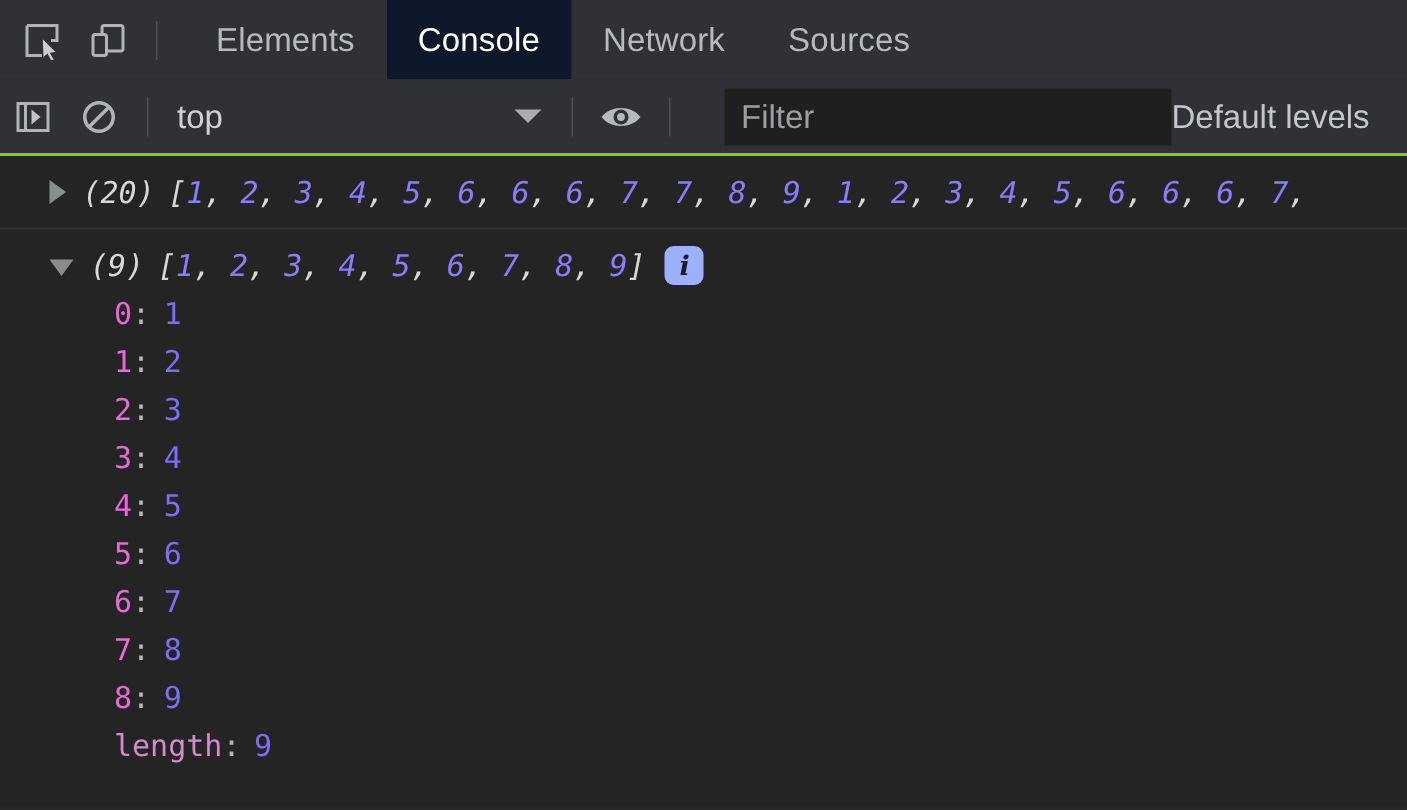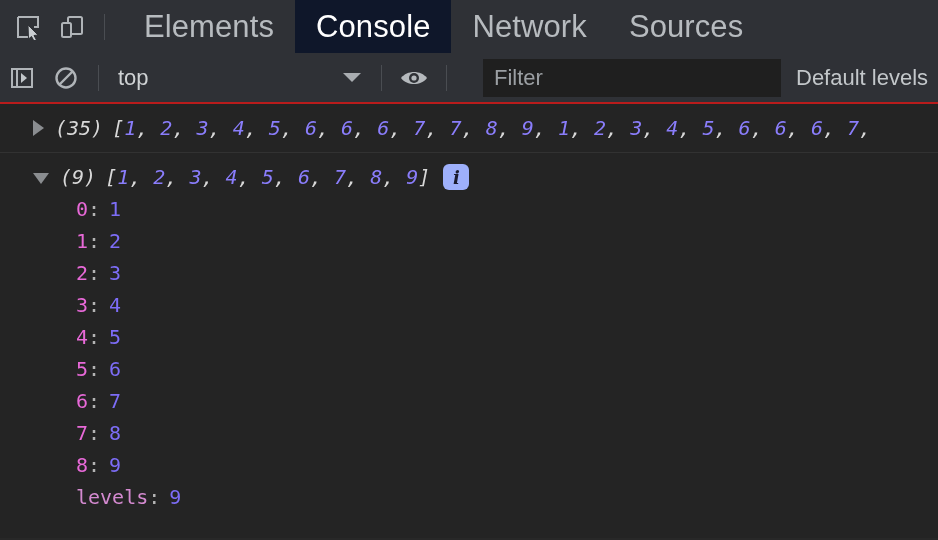--- a/index.html
+++ b/index.html
@@ -57,40 +57,40 @@
   .tabs {
     display: flex;
     align-items: stretch;
     height: 53px;
     margin-left: 8px;
   }
   .tab {
     display: flex;
     align-items: center;
     padding: 0 21px;
-    font-size: 31px;
+    font-size: 22px;
     color: #b7bbbf;
     white-space: nowrap;
     letter-spacing: 0.1px;
   }
   .tab.active {
     background: #0f172a;
     color: #ffffff;
   }
 
   
   .ctrlbar {
     position: relative;
     height: 51px;
     background: #2f3136;
     display: flex;
     align-items: center;
     box-sizing: border-box;
     overflow: hidden;
-    border-bottom: 2px solid #b91c1c;
+    border-bottom: 2px solid #84cc16;
   }
   .ctrlbar .toolicon { height: 51px; }
   .context-select {
     display: flex;
     align-items: center;
     width: 262px;
     height: 51px;
     padding-left: 9px;
     box-sizing: border-box;
     position: relative;
@@ -117,21 +117,20 @@
     box-sizing: border-box;
     font-family: "Liberation Sans", sans-serif;
     font-size: 22px;
     color: #d0d0d0;
     outline: none;
   }
   .filter-input::placeholder { color: #9b9fa3; opacity: 1; }
   .levels {
     font-size: 22px;
     color: #c3c7ca;
-    margin-left: 15px;
     white-space: nowrap;
   }
 
   
   .console {
     position: relative;
     background: #242424;
     height: 434px;
     overflow: hidden;
   }
@@ -282,21 +281,21 @@
     <input class="filter-input" type="text" placeholder="Filter" value="" style="">
 
     <div class="levels">Default levels</div>
   </div>
 
   <div class="console">
 
     <div class="logrow">
       <div class="inner">
         <span class="tri closed"></span>
-        <span class="mono arr-count">(35)</span>
+        <span class="mono arr-count">(20)</span>
         <span class="mono preview">
           <span class="brk">[</span><span id="row0-values"><span class="num">1</span><span class="sep">, </span><span class="num">2</span><span class="sep">, </span><span class="num">3</span><span class="sep">, </span><span class="num">4</span><span class="sep">, </span><span class="num">5</span><span class="sep">, </span><span class="num">6</span><span class="sep">, </span><span class="num">6</span><span class="sep">, </span><span class="num">6</span><span class="sep">, </span><span class="num">7</span><span class="sep">, </span><span class="num">7</span><span class="sep">, </span><span class="num">8</span><span class="sep">, </span><span class="num">9</span><span class="sep">, </span><span class="num">1</span><span class="sep">, </span><span class="num">2</span><span class="sep">, </span><span class="num">3</span><span class="sep">, </span><span class="num">4</span><span class="sep">, </span><span class="num">5</span><span class="sep">, </span><span class="num">6</span><span class="sep">, </span><span class="num">6</span><span class="sep">, </span><span class="num">6</span><span class="sep">, </span><span class="num">7</span><span class="sep">, </span></span>
         </span>
       </div>
     </div>
 
     <div class="logrow" style="border-bottom:none;">
       <div class="inner">
         <span class="tri open"></span>
         <span class="mono arr-count">(9)</span>
@@ -346,21 +345,21 @@
             <span class="mono pkey-idx">7</span>
             <span class="mono pcolon">:</span>
             <span class="mono pval">8</span>
           </div>
           <div class="prop">
             <span class="mono pkey-idx">8</span>
             <span class="mono pcolon">:</span>
             <span class="mono pval">9</span>
           </div>
           <div class="prop">
-            <span class="mono pkey-len">levels</span>
+            <span class="mono pkey-len">length</span>
             <span class="mono pcolon">:</span>
             <span class="mono pval">9</span>
           </div>
         </div>
     </div>
 
   </div>
 </div>
 
 </body></html>

